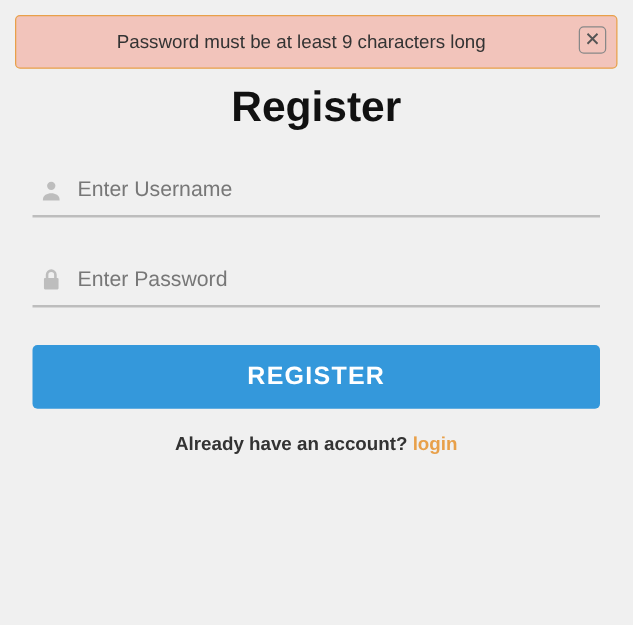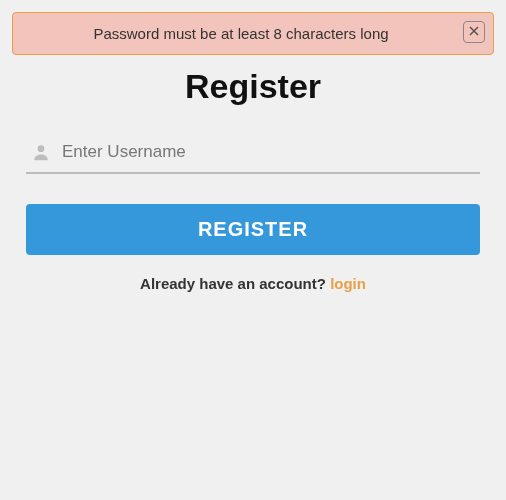--- a/index.html
+++ b/index.html
@@ -104,21 +104,21 @@
     .login-link {
       color: #e8a04a;
       text-decoration: none;
       font-weight: bold;
     }
   </style>
 </head>
 <body>
 
 <div class="alert">
-  <span>Password must be at least 8 characters long</span>
+  <span>Password must be at least 9 characters long</span>
   <button class="alert-close">
     <span>
       <svg viewBox="0 0 10 10" width="10" height="10">
           <path d="M1 1 L9 9 M9 1 L1 9" stroke="#555" stroke-width="1.5" fill="none"></path>
         </svg>
     </span>
   </button>
 </div>
 
 <div class="container">
@@ -128,20 +128,29 @@
     <span class="field-icon">
       <svg viewBox="0 0 24 24">
           <circle cx="12" cy="8" r="4"></circle>
           <path d="M4 21c0-4 4-6 8-6s8 2 8 6v1H4v-1z"></path>
         </svg>
     </span>
     <input type="text" placeholder="Enter Username" style="">
   </div>
 
 
+  <div class="field">
+    <span class="field-icon">
+      <svg viewBox="0 0 24 24">
+          <rect x="5" y="10" width="14" height="11" rx="1"></rect>
+          <path d="M8 10V7a4 4 0 0 1 8 0v3" fill="none" stroke="#bdbdbd" stroke-width="2.5"></path>
+        </svg>
+    </span>
+    <input type="password" placeholder="Enter Password" style="">
+  </div>
 
 
   <button class="submit-btn">REGISTER</button>
 
   <div class="login-text">
     <span>Already have an account? </span><a href="#" class="login-link">login</a>
   </div>
 </div>
 
 </body></html>

